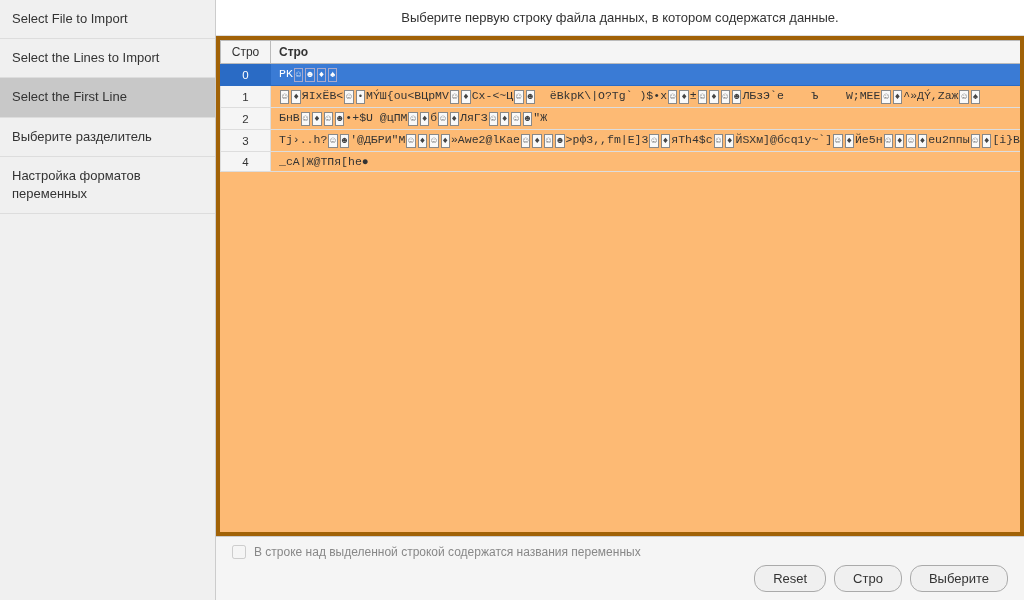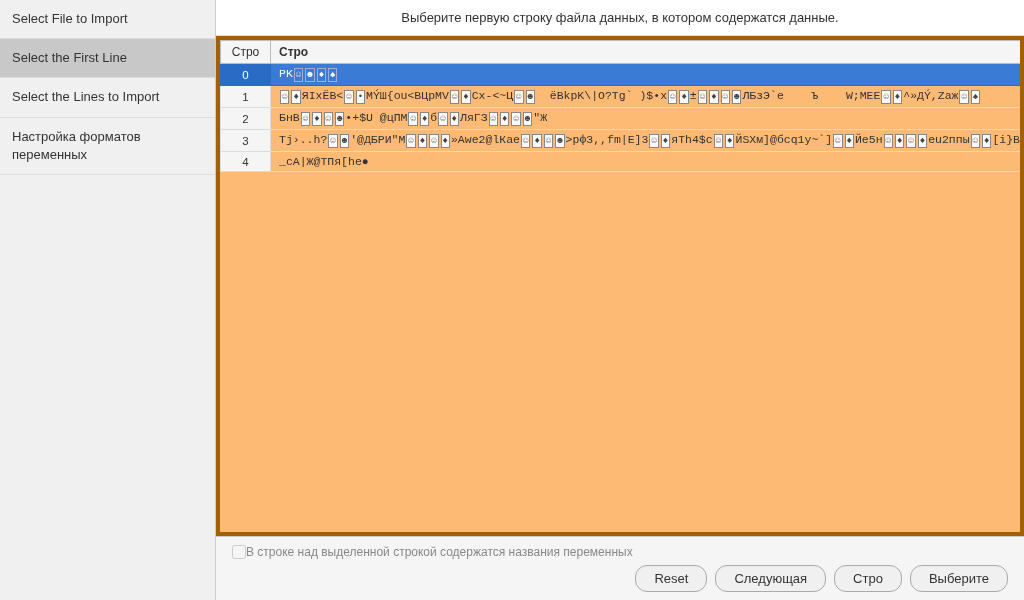--- a/index.html
+++ b/index.html
@@ -140,20 +140,21 @@
       border-top: 1px solid #ccc;
       background: #f5f5f5;
       display: flex;
       flex-direction: column;
       gap: 6px;
     }
 
     .footer-checkbox-row {
       display: flex;
       align-items: center;
+      gap: 8px;
       color: #888;
       font-size: 12px;
     }
 
     .footer-checkbox-row input[type=checkbox] {
       width: 14px;
       height: 14px;
     }
 
     .footer-buttons {
@@ -174,25 +175,28 @@
   </style>
 </head>
 <body>
 
 <div class="main-container">
 
   <div class="sidebar">
     <div class="sidebar-item">
       <span>Select File to Import</span>
     </div>
+    <div class="sidebar-item">
+      <span>Select the Lines to Import</span>
+    </div>
     <div class="sidebar-item active">
       <span>Select the First Line</span>
     </div>
     <div class="sidebar-item">
-      <span>Select the Lines to Import</span>
+      <span>Выберите разделитель</span>
     </div>
     <div class="sidebar-item">
       <span>Настройка форматов переменных</span>
     </div>
   </div>
 
   <div class="right-panel">
     <div class="instruction-bar">
       <span>Выберите первую строку файла данных, в котором содержатся данные.</span>
     </div>
@@ -234,19 +238,18 @@
       </table>
     </div>
 
     <div class="footer">
       <div class="footer-checkbox-row">
         <input type="checkbox" disabled="" style="">
         <label>В строке над выделенной строкой содержатся названия переменных</label>
       </div>
       <div class="footer-buttons">
         <button class="btn">Reset</button>
-        <button class="btn">Следующая</button>
         <button class="btn">Стро</button>
         <button class="btn">Выберите</button>
       </div>
     </div>
   </div>
 </div>
 
 </body></html>

